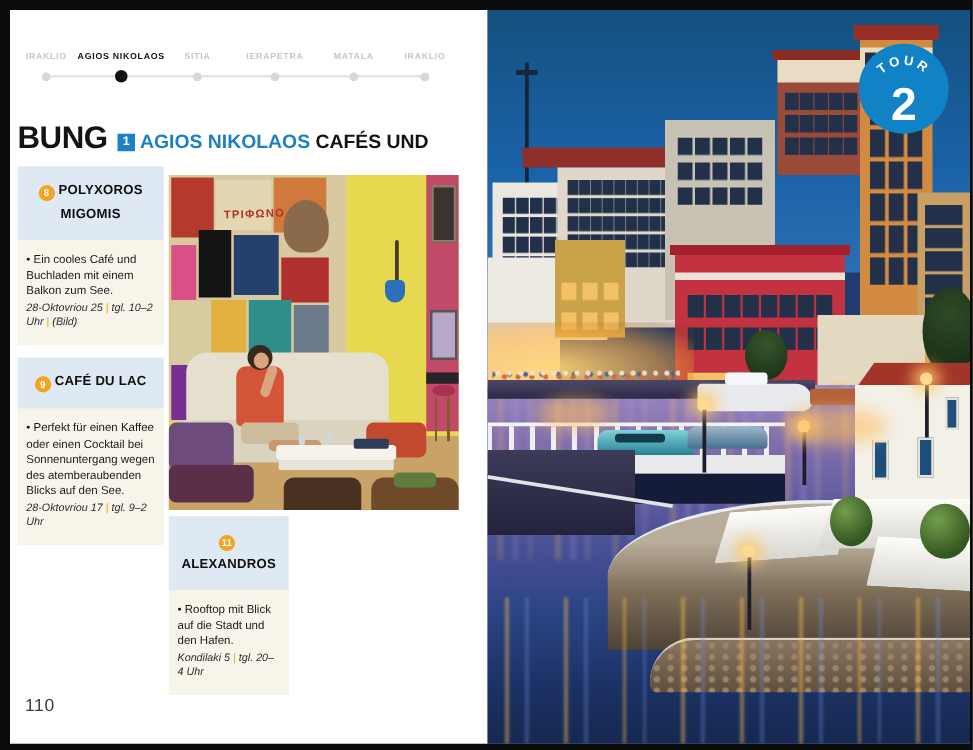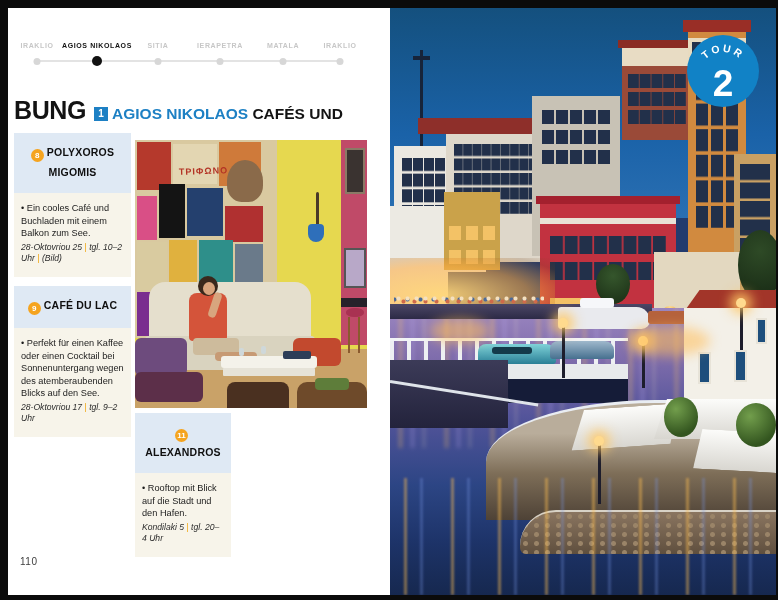--- a/index.html
+++ b/index.html
@@ -31,21 +31,21 @@
   .listing-header{background:#dfe9f4;text-align:center;padding:9px 3px 13px;}
   .num-badge{display:inline-block;width:13px;height:13px;border-radius:50%;background:#f5a41f;color:#fff;
              font-size:8px;font-weight:bold;line-height:13px;text-align:center;vertical-align:-2px;margin-right:3px;}
   .listing-title{font-size:10.5px;font-weight:bold;color:#0f0f0f;line-height:13.5px;letter-spacing:.2px;}
   .listing-body{background:#f7f4ea;padding:9px 7px 12px;}
   .bullet{margin:0 0 2px;font-size:9.2px;line-height:12.6px;color:#1b1b1b;}
   .bullet::before{content:"• ";}
   .details{margin:1px 0 0;font-style:italic;font-size:8.6px;line-height:11.5px;color:#2c2c2c;}
   .details .d::after{content:" | ";color:#f0a30a;font-style:normal;}
   .details .d:last-child::after{content:"";}
-  .pagenum{position:absolute;left:12px;top:548px;font-size:10px;color:#3d3d3d;letter-spacing:.5px;}
+  .pagenum{position:absolute;left:12px;top:548px;font-size:14px;color:#3d3d3d;letter-spacing:.5px;}
 
   
   .photo-left{position:absolute;left:127px;top:132px;width:232px;height:268px;overflow:hidden;
               background:linear-gradient(180deg,#e6d84f 0 78%,#c9a268 78% 100%);}
   .poster-wall{position:absolute;left:0;top:0;width:142px;height:198px;background:#d9c9a0;}
   .poster{position:absolute;}
   .poster-word{position:absolute;left:44px;top:26px;font-size:9px;font-weight:bold;color:#b33325;
                letter-spacing:1px;transform:rotate(-2deg);}
   .pink-wall{position:absolute;right:0;top:0;width:26px;height:205px;background:#c04a68;}
   .frame1{position:absolute;right:2px;top:8px;width:20px;height:46px;background:#3a3330;border:2px solid #8a7a66;}

